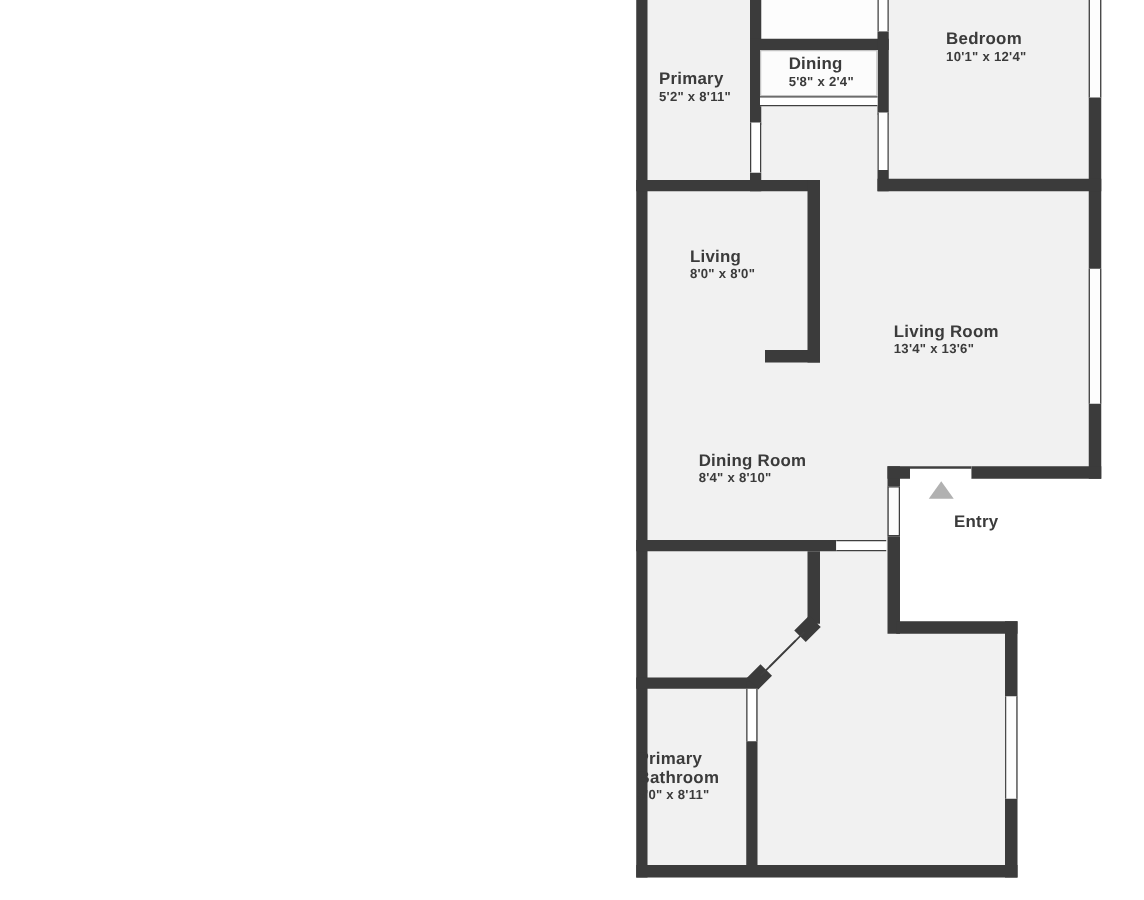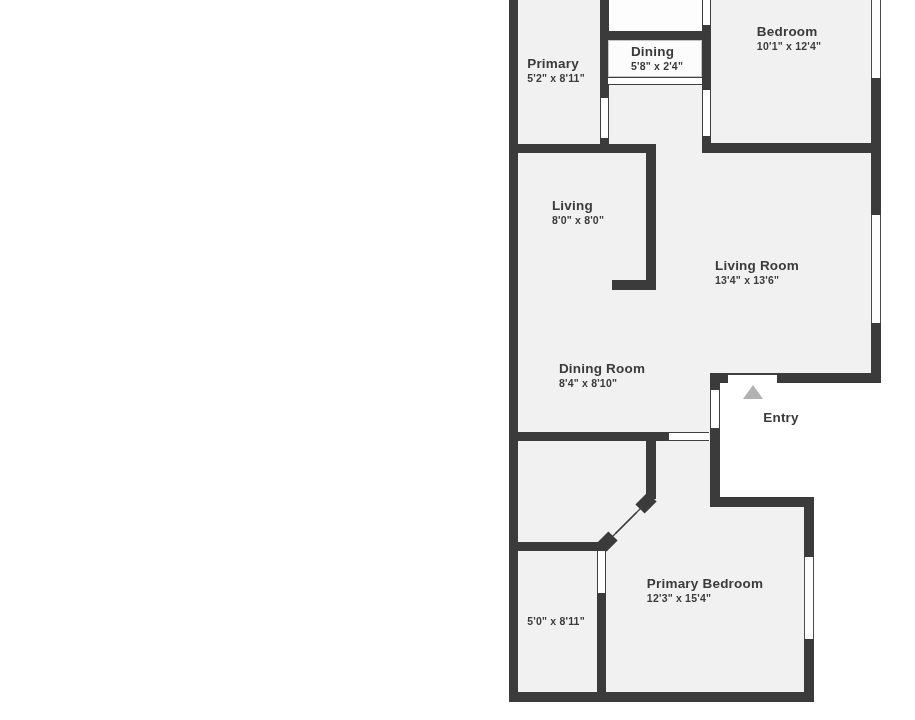--- a/index.html
+++ b/index.html
@@ -115,21 +115,18 @@
     <div class="rname">Living Room</div>
     <div class="rdims">13'4" x 13'6"</div>
   </div>
   <div class="label" style="left:602px;top:375px;">
     <div class="rname">Dining Room</div>
     <div class="rdims">8'4" x 8'10"</div>
   </div>
   <div class="label" style="left:753px;top:417px;margin-left:28px;">
     <div class="rname">Entry</div>
   </div>
-  <div class="label" style="left:705px;top:590px;">
-    <div class="rname">Primary Bedroom</div>
-    <div class="rdims">12'3" x 15'4"</div>
-  </div>
   <div class="label" style="left:556px;top:621px;">
+    <div class="rname wrap2">Primary Bathroom</div>
     <div class="rdims">5'0" x 8'11"</div>
   </div>
 
 </div>
 
 </body></html>

